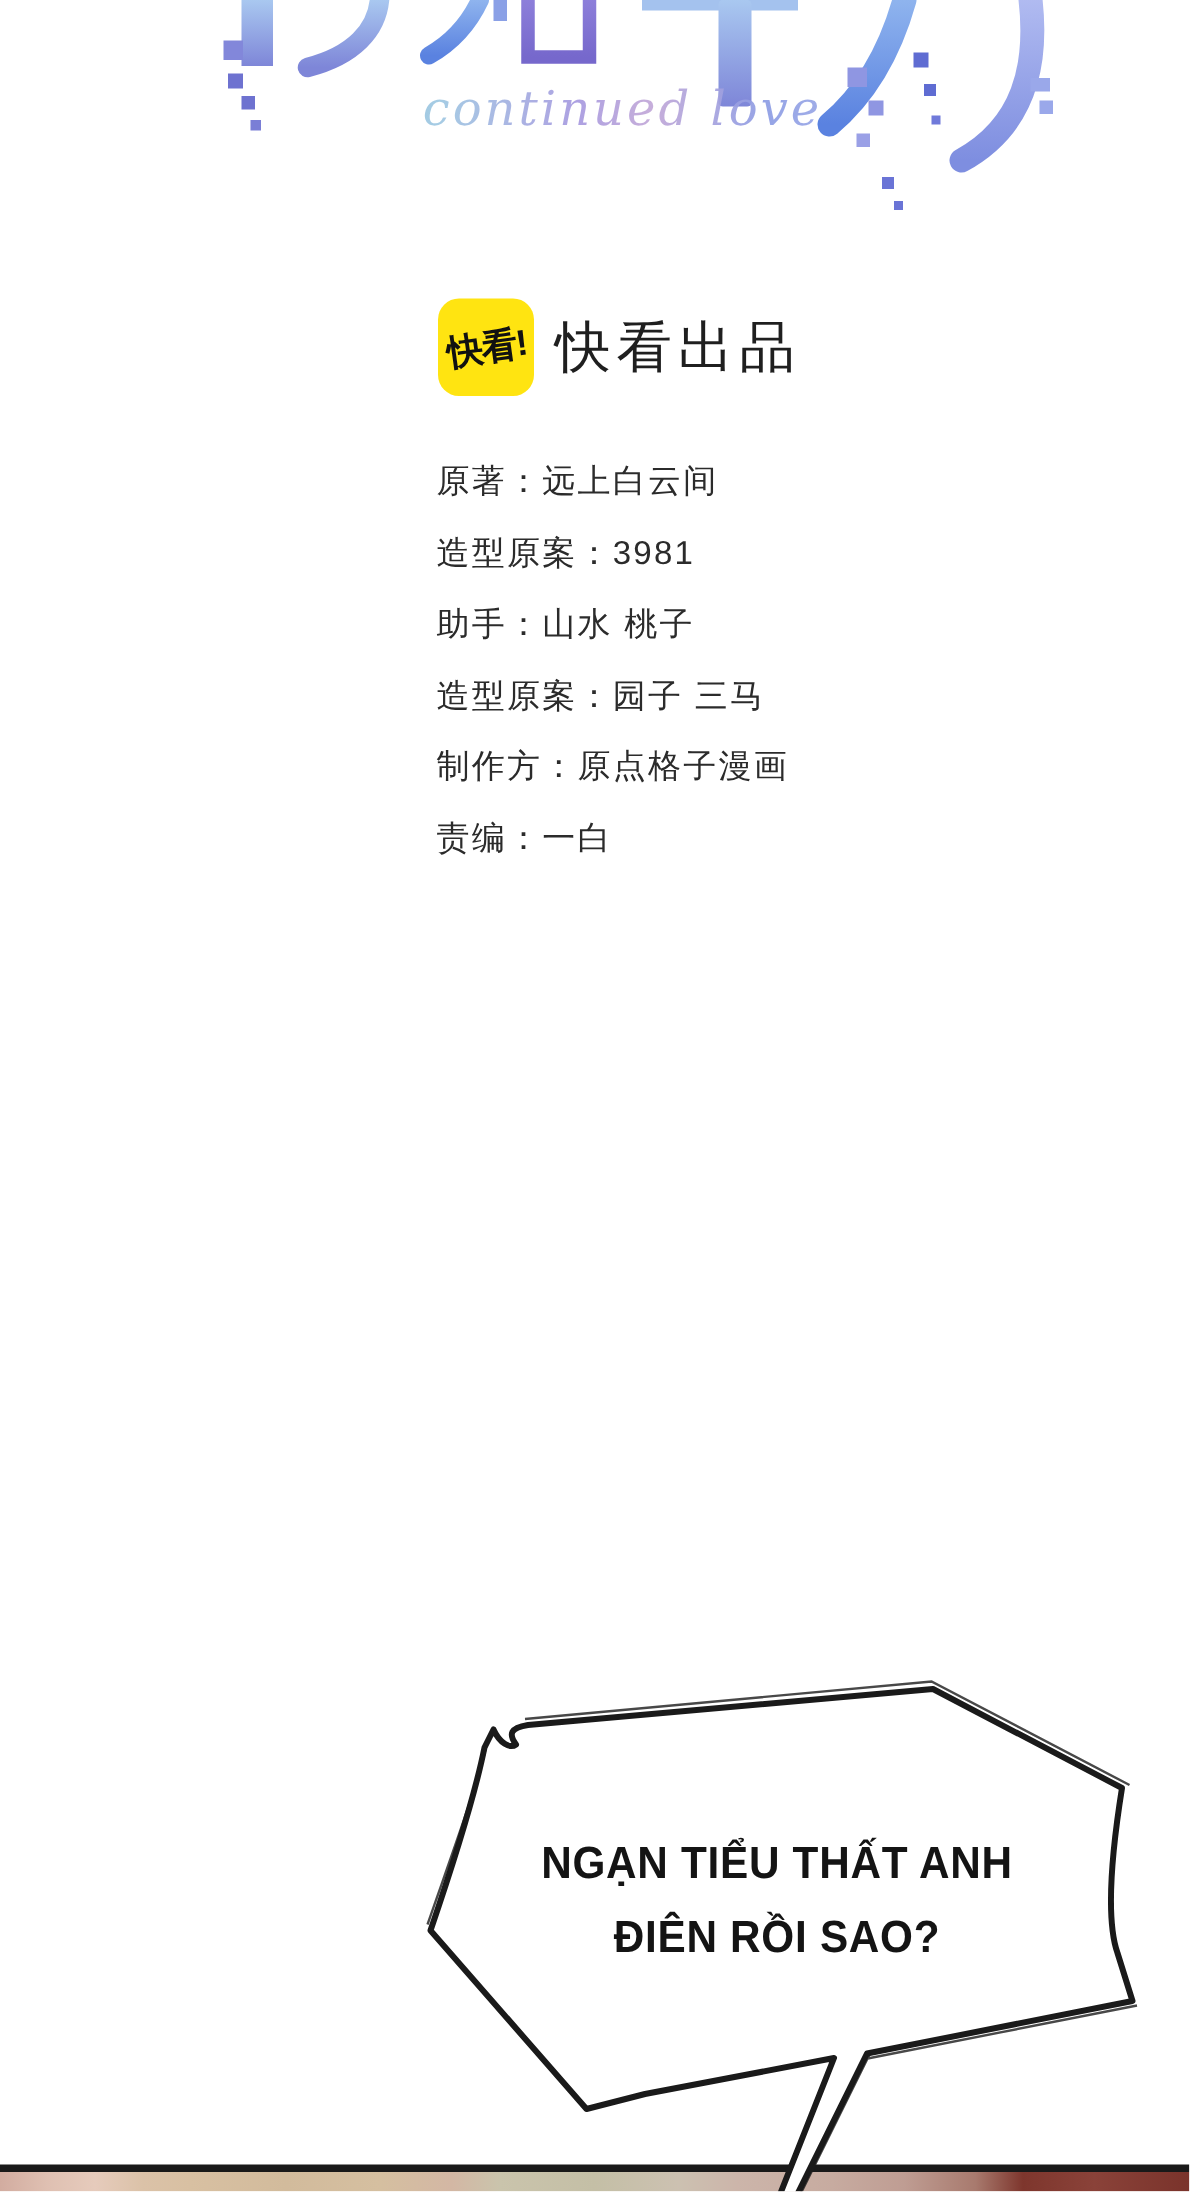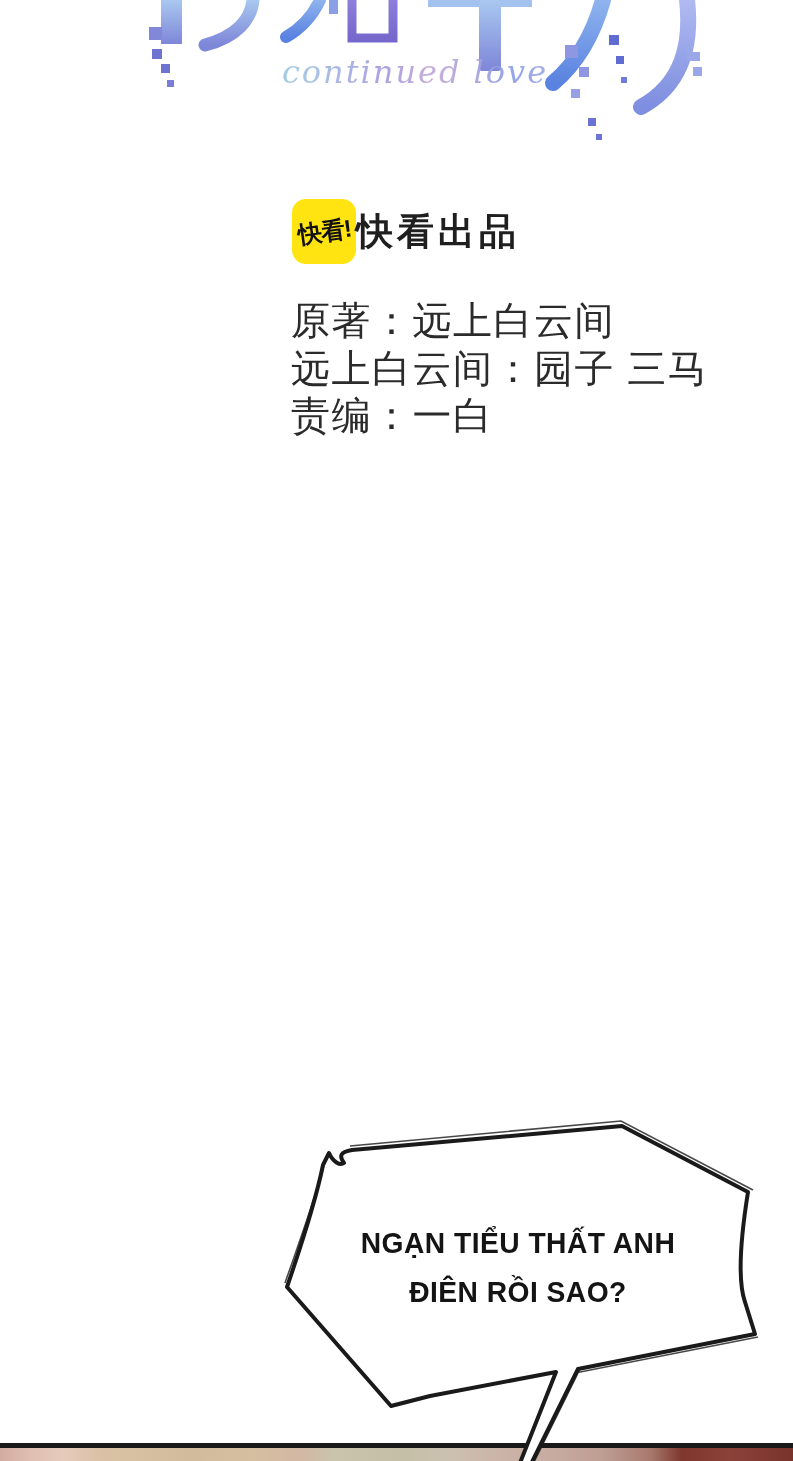--- a/index.html
+++ b/index.html
@@ -19,26 +19,26 @@
   
   .publisher{position:absolute;left:292px;top:199px;display:flex;align-items:center;z-index:2;}
   .kk-badge{
     width:64px;height:65px;border-radius:14px;background:#ffe411;
     display:flex;align-items:center;justify-content:center;flex:0 0 auto;
   }
   .kk-badge span{
     font-weight:900;font-size:24px;color:#111;transform:rotate(-8deg);letter-spacing:-1px;
   }
   .publisher-label{
-    font-size:37px;font-weight:700;color:#1f1f1f;letter-spacing:4px;
+    margin-left:14px;font-size:37px;font-weight:400;color:#1f1f1f;letter-spacing:4px;
   }
   
   .credits{position:absolute;left:291px;top:297px;z-index:2;}
   .credit-row{
-    height:47.5px;line-height:47.5px;font-size:39px;color:#2b2b2b;
+    height:47.5px;line-height:47.5px;font-size:22px;color:#2b2b2b;
     letter-spacing:1.5px;white-space:nowrap;
   }
   
   .bubble-svg{position:absolute;left:0;top:0;width:793px;height:1461px;z-index:5;}
   .bubble-text{
     position:absolute;left:348px;top:1218px;width:340px;z-index:6;
     text-align:center;font-weight:800;color:#141414;font-size:30px;line-height:49px;
     letter-spacing:.5px;transform:scaleX(.94);transform-origin:center;
   }
   
@@ -119,21 +119,24 @@
 
   <div class="publisher">
     <div class="kk-badge">
       <span>快看!</span>
     </div>
     <div class="publisher-label">快看出品</div>
   </div>
 
   <div class="credits">
     <div class="credit-row">原著：远上白云间</div>
-    <div class="credit-row">远上白云间：园子 三马</div>
+    <div class="credit-row">造型原案：3981</div>
+    <div class="credit-row">助手：山水 桃子</div>
+    <div class="credit-row">造型原案：园子 三马</div>
+    <div class="credit-row">制作方：原点格子漫画</div>
     <div class="credit-row">责编：一白</div>
   </div>
 
   <div class="bottom-panel"></div>
 
   <svg class="bubble-svg" viewBox="0 0 793 1461" aria-hidden="true">
     <path d="M 287 1287
          C 303 1240 317 1195 323 1165
          L 329 1153
          C 333 1162 340 1166 344 1163

